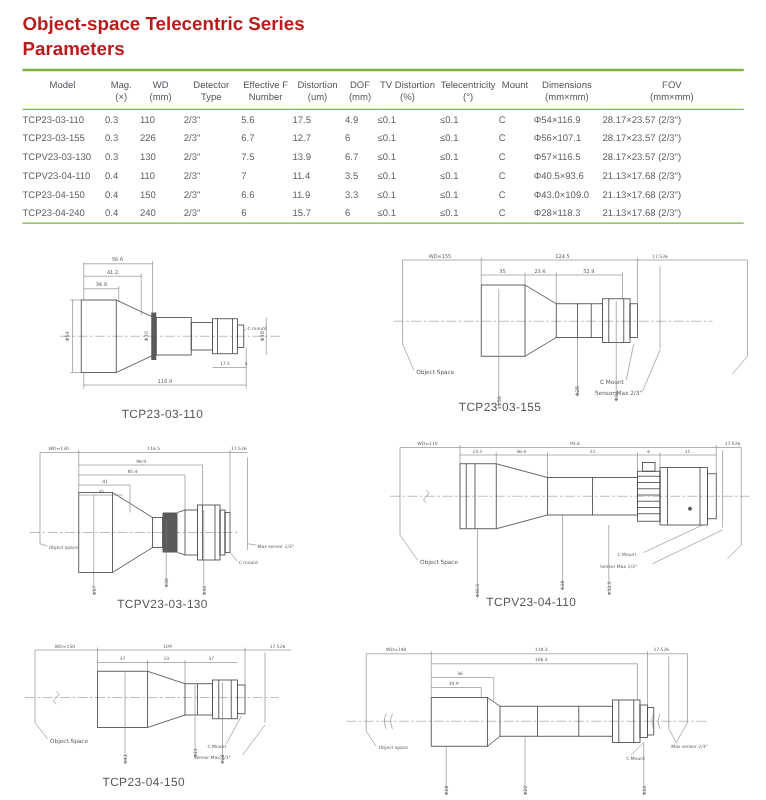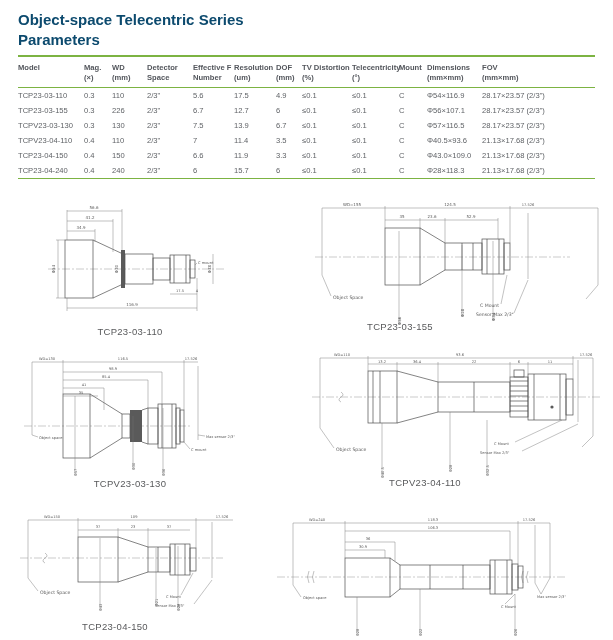--- a/index.html
+++ b/index.html
@@ -1,21 +1,21 @@
 <!DOCTYPE html>
 <html><head>
 <meta charset="utf-8">
 <style>
   html,body{margin:0;padding:0;background:#fff;}
   body{width:613px;height:640px;overflow:hidden;font-family:"Liberation Sans",sans-serif;position:relative;}
   .page{padding:10px 18px 0 18px;}
-  .title{font-size:15px;font-weight:bold;color:#0c4a6e;line-height:1.3;margin:0;}
+  .title{font-size:15px;font-weight:bold;color:#b91c1c;line-height:1.3;margin:0;}
   .rule{border:none;border-top:2px solid #7cb342;margin:6px 0 0 0;}
   table.params{width:577px;border-collapse:collapse;table-layout:fixed;margin-top:0;}
-  table.params th{font-size:7.6px;color:#53565c;text-align:left;font-weight:bold;vertical-align:top;padding:6px 2px 4px 0;line-height:1.3;}
+  table.params th{font-size:7.6px;color:#53565c;text-align:center;font-weight:normal;vertical-align:top;padding:6px 2px 4px 0;line-height:1.3;}
   table.params td{font-size:7.6px;color:#5f6266;text-align:left;vertical-align:middle;height:15px;padding:0 2px 0 0;line-height:1.2;}
   table.params thead tr{border-bottom:1px solid #7cb342;}
   table.params tbody tr:last-child{border-bottom:1px solid #7cb342;margin-left:43px;}
   .hl2{display:block;}
   .drawings{position:absolute;left:0;top:192px;width:613px;height:448px;}
   .dwg{position:absolute;}
   .caption{position:absolute;font-size:9.5px;color:#58595b;letter-spacing:.3px;text-align:center;}
   
   .ol{fill:none;stroke:#4f4f4f;stroke-width:.7;}
   .olf{fill:#5a5a5a;stroke:none;}
@@ -44,23 +44,23 @@
       <col style="width:47px">
         <col style="width:28px">
         <col style="width:55px">
         <col style="width:113px">
     </colgroup>
     <thead>
       <tr>
         <th><span>Model</span><span class="hl2"></span></th>
         <th><span>Mag.</span><span class="hl2">(×)</span></th>
         <th><span>WD</span><span class="hl2">(mm)</span></th>
-        <th><span>Detector</span><span class="hl2">Space</span></th>
+        <th><span>Detector</span><span class="hl2">Type</span></th>
         <th><span>Effective F</span><span class="hl2">Number</span></th>
-        <th><span>Resolution</span><span class="hl2">(um)</span></th>
+        <th><span>Distortion</span><span class="hl2">(um)</span></th>
         <th><span>DOF</span><span class="hl2">(mm)</span></th>
         <th><span>TV Distortion</span><span class="hl2">(%)</span></th>
         <th><span>Telecentricity</span><span class="hl2">(°)</span></th>
         <th><span>Mount</span><span class="hl2"></span></th>
         <th><span>Dimensions</span><span class="hl2">(mm×mm)</span></th>
         <th><span>FOV</span><span class="hl2">(mm×mm)</span></th>
       </tr>
     </thead>
     <tbody>
       <tr>

